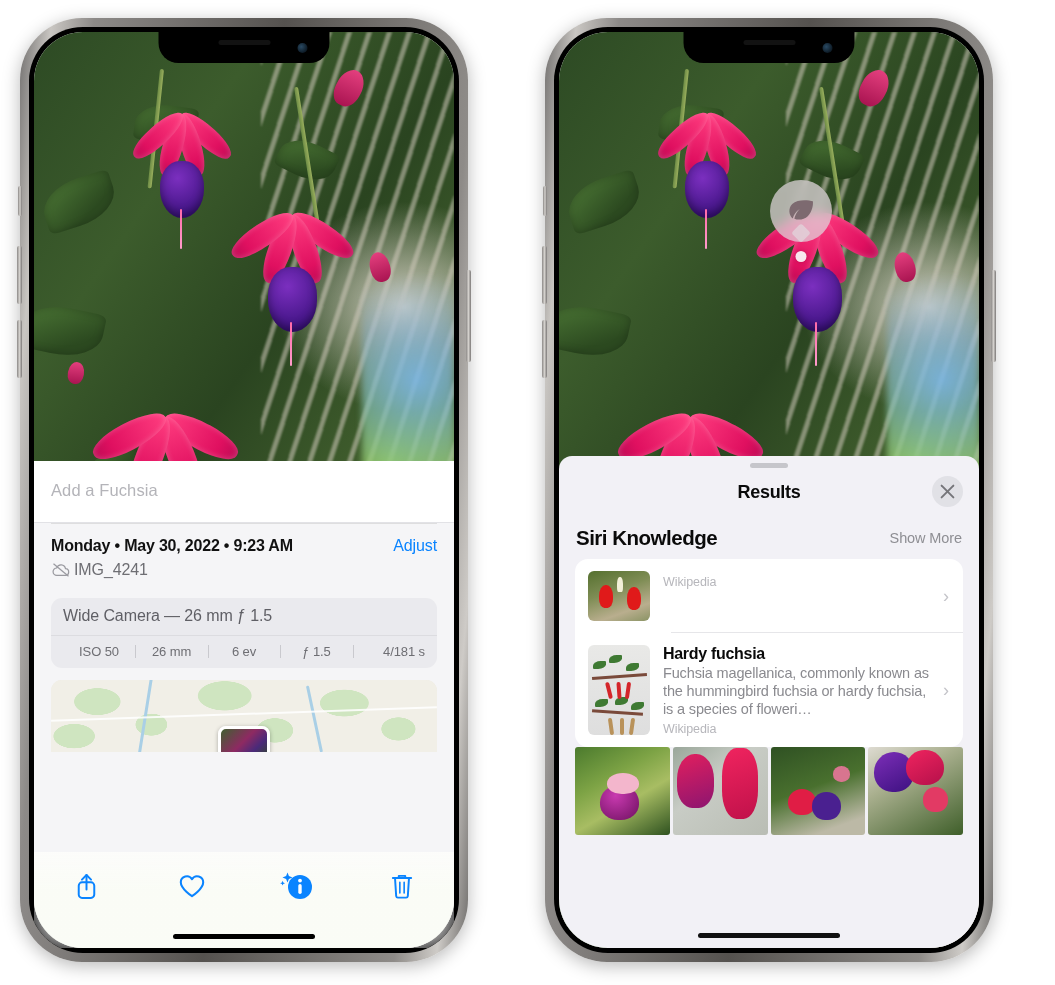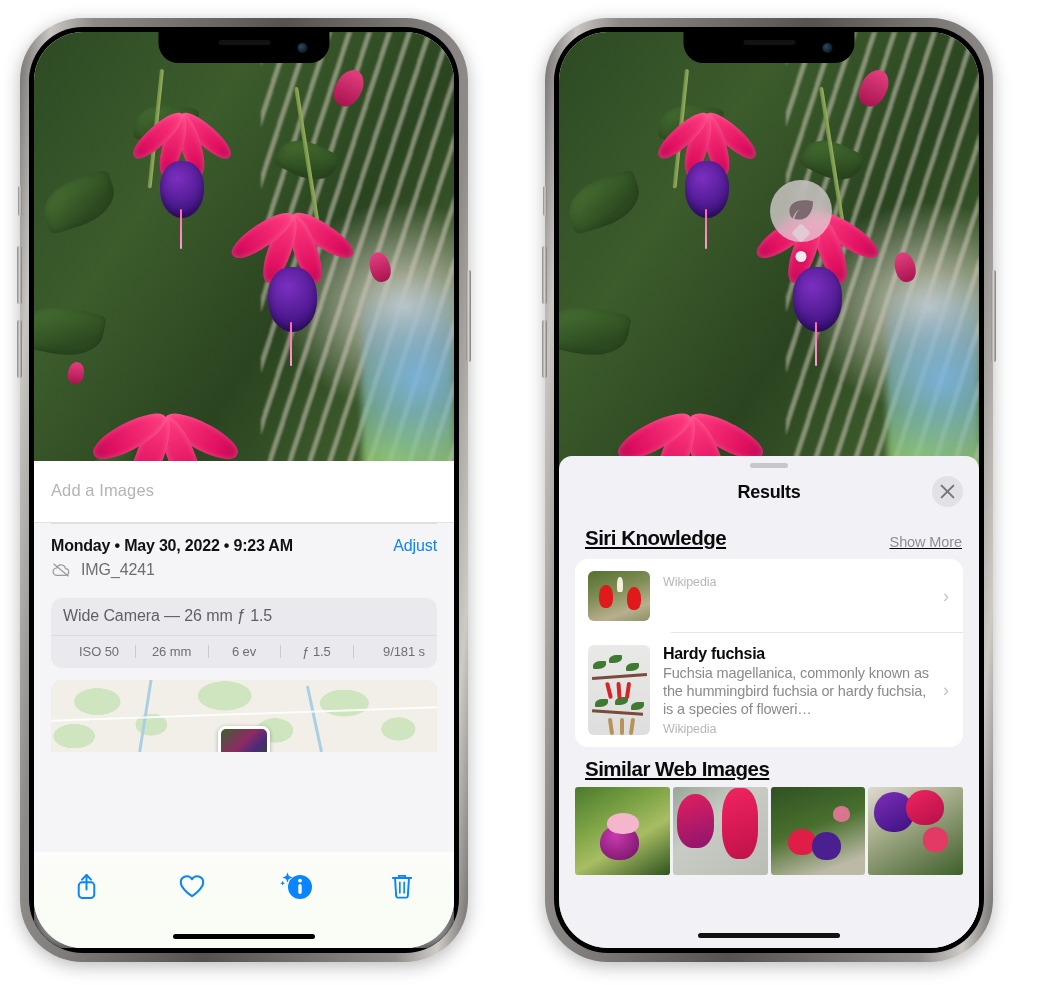--- a/index.html
+++ b/index.html
@@ -146,21 +146,21 @@
   .lookup-text { font-size: 16.5px; font-weight: 700; color: #111; letter-spacing: -.1px; }
   .lookup-text .sub { font-weight: 400; color: #8e8e93; }
   .chev-sm { color: #b8b8bd; font-size: 16px; margin-left: 3px; font-weight: 400; }
 
   .hairline { height: .5px; background: #dededf; margin: 0 17px; }
 
   .meta-block { padding: 13px 17px 10px 17px; background: #f5f5f7; }
   .meta-top { display: flex; align-items: baseline; justify-content: space-between; }
   .meta-date { font-size: 16px; font-weight: 700; color: #111; letter-spacing: -.2px; }
   .adjust-link { font-size: 16px; color: #0a84ff; letter-spacing: -.1px; }
-  .meta-file { display: flex; align-items: center; gap: 10px; margin-top: 6px; }
+  .meta-file { display: flex; align-items: center; gap: 3px; margin-top: 6px; }
   .meta-filename { font-size: 16px; color: #6e6e73; letter-spacing: -.1px; }
 
   .cam-card {
     margin: 9px 17px 0 17px;
     background: #eaeaee;
     border-radius: 11px;
     overflow: hidden;
   }
   .cam-head {
     display: flex; align-items: center; justify-content: space-between;
@@ -275,23 +275,22 @@
     position: relative; height: 48px;
     display: flex; align-items: center; justify-content: center;
   }
   .res-title { font-size: 18px; font-weight: 700; color: #0a0a0a; letter-spacing: -.3px; }
   .close-btn {
     position: absolute; right: 16px; top: 8px;
     width: 31px; height: 31px; border-radius: 50%;
     background: #e1e1e6; display: flex; align-items: center; justify-content: center;
   }
   .sec-head {
-    display: flex; align-items: flex-end; justify-content: space-between;
-    padding: 10px 17px 9px 26px;
-    text-decoration: underline;
+    display: flex; align-items: center; justify-content: space-between;
+    padding: 10px 17px 9px 17px;
   }
   .sec-title { font-size: 20.5px; font-weight: 700; color: #0a0a0a; letter-spacing: -.5px; }
   .show-more { font-size: 14.5px; color: #8e8e93; letter-spacing: -.1px; }
 
   .know-card {
     margin: 0 16px; background: #fff; border-radius: 13px; overflow: hidden;
   }
   .know-item { display: flex; gap: 13px; padding: 12px 12px 11px 13px; position: relative; }
   .know-divider { height: .5px; background: #e6e6e9; margin-left: 96px; }
   .thumb { width: 62px; flex: 0 0 62px; border-radius: 6px; overflow: hidden; position: relative; }
@@ -411,21 +410,21 @@
           <div class="bud" style="left:80%; top:24%; width:20px; height:30px; transform:rotate(-14deg);"></div>
           <div class="bud" style="left:86%; top:56%; width:22px; height:32px; transform:rotate(18deg);"></div>
           <div class="bud" style="left:76%; top:72%; width:24px; height:34px; transform:rotate(-8deg);"></div>
           <div class="bud" style="left:64%; top:88%; width:20px; height:28px; transform:rotate(12deg);"></div>
           <div class="bud" style="left:8%;  top:36%; width:16px; height:22px; transform:rotate(10deg);"></div>
         </div>
 
         <div class="info-sheet">
 
           <div class="caption-row">
-            <div class="caption-placeholder">Add a Images</div>
+            <div class="caption-placeholder">Add a Fuchsia</div>
           </div>
 
 
           <div class="hairline"></div>
 
           <div class="meta-block">
             <div class="meta-top">
               <div class="meta-date">Monday • May 30, 2022 • 9:23 AM</div>
               <div class="adjust-link">Adjust</div>
             </div>
@@ -444,21 +443,21 @@
             </div>
             <div class="exif-row">
               <span class="exif-item">ISO 50</span>
               <span class="exif-sep"></span>
               <span class="exif-item">26 mm</span>
               <span class="exif-sep"></span>
               <span class="exif-item">6 ev</span>
               <span class="exif-sep"></span>
               <span class="exif-item">ƒ 1.5</span>
               <span class="exif-sep"></span>
-              <span class="exif-item">9/181 s</span>
+              <span class="exif-item">4/181 s</span>
             </div>
           </div>
 
           <div class="map-card">
             <div class="greens"></div>
             <div class="river"></div>
             <div class="river2"></div>
             <div class="road"></div>
             <div class="map-pin"></div>
           </div>
@@ -638,23 +637,20 @@
               <div class="know-body">
                 <div class="know-title">Hardy fuchsia</div>
                 <div class="know-desc">Fuchsia magellanica, commonly known as the hummingbird fuchsia or hardy fuchsia, is a species of floweri…</div>
                 <div class="know-src">Wikipedia</div>
               </div>
               <span class="know-chev">›</span>
             </div>
 
           </div>
 
-          <div class="sec-head" style="padding-bottom:6px;">
-            <span class="sec-title">Similar Web Images</span>
-          </div>
 
           <div class="web-strip">
             <div class="web-img w1">
               <div class="wf" style="left:26%; top:44%; width:42%; height:40%; background:radial-gradient(circle at 40% 30%,#c93ab0,#6e1060);"></div>
               <div class="wf" style="left:34%; top:30%; width:34%; height:24%; background:#f3b6cc;"></div>
             </div>
             <div class="web-img w2">
               <div class="wf" style="left:4%; top:8%; width:40%; height:62%; background:linear-gradient(160deg,#e21f5e,#8c1570); border-radius:46% 46% 40% 40%;"></div>
               <div class="wf" style="left:52%; top:2%; width:38%; height:80%; background:linear-gradient(160deg,#f0245f,#c0114a); border-radius:40%;"></div>
             </div>

